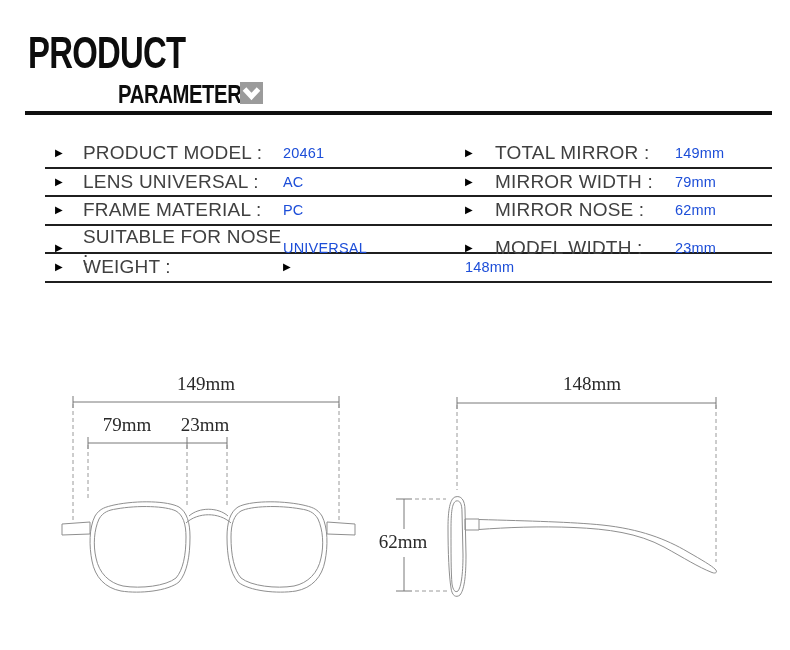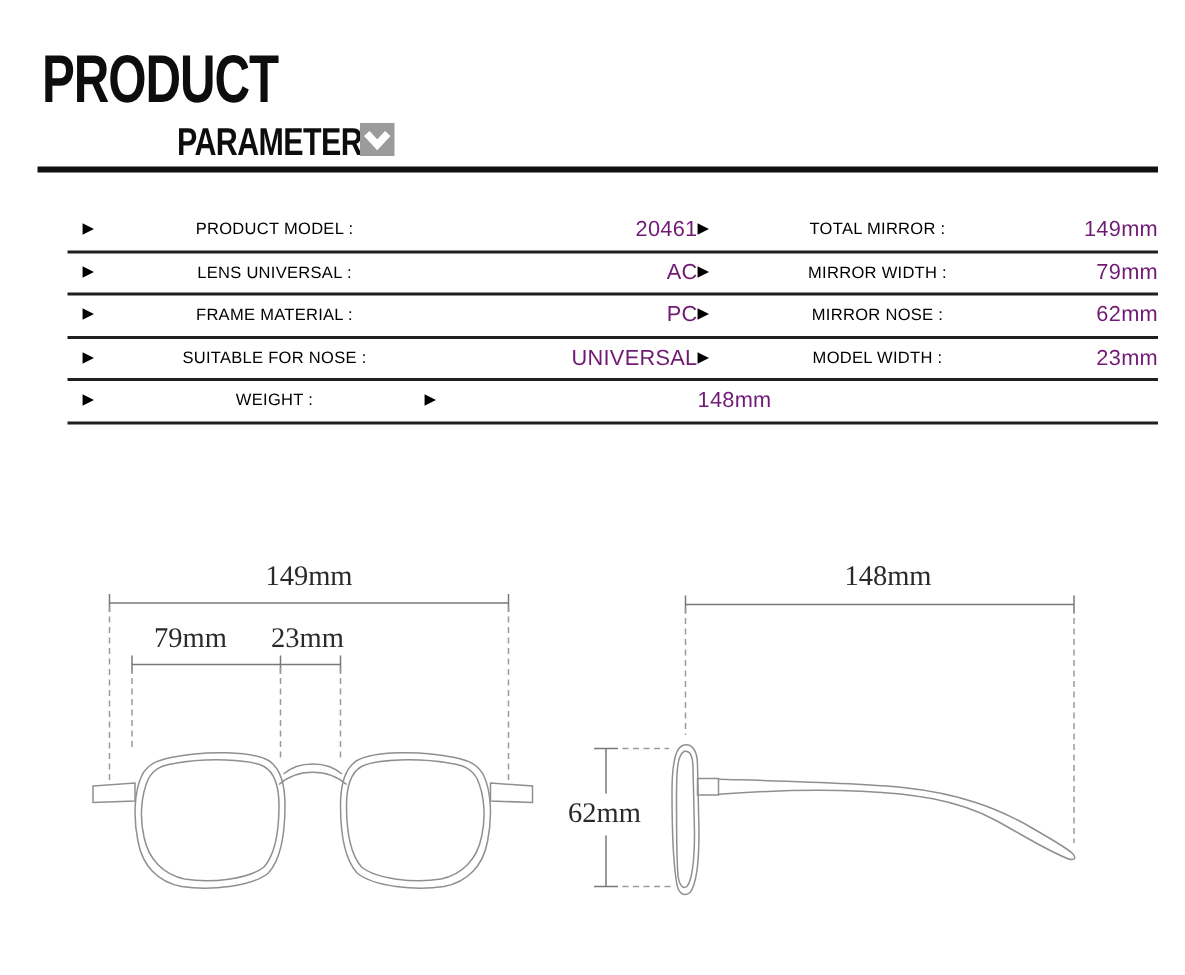--- a/index.html
+++ b/index.html
@@ -16,22 +16,22 @@
   .chevron-box{position:absolute;left:240px;top:82px;width:23px;height:22px;background:#9b9b9b;
              display:flex;align-items:center;justify-content:center;}
   .header-rule{position:absolute;left:25px;top:111px;width:747px;height:4px;background:#101010;}
 
   
   .spec-table{position:absolute;left:45px;top:140px;width:727px;}
   .spec-row{display:grid;grid-template-columns:28px 200px 182px 30px 180px auto;
             align-items:center;height:28.5px;border-bottom:2px solid #1f1f1f;
             padding-left:10px;box-sizing:border-box;}
   .tri{font-size:10px;color:#000;line-height:1;}
-  .lbl{font-size:11px;letter-spacing:.2px;color:#000000;text-align:center;}
-  .val{font-size:14.5px;letter-spacing:.2px;color:#701a75;text-align:right;}
+  .lbl{font-size:19px;letter-spacing:.2px;color:#404040;}
+  .val{font-size:14.5px;letter-spacing:.2px;color:#1d4ed8;}
 
   
   .diagram{position:absolute;left:0;top:355px;}
   .art{stroke:#8f8f8f;fill:none;stroke-width:1;}
   .meas{stroke:#787878;fill:none;stroke-width:1;}
   .dash{stroke:#9a9a9a;fill:none;stroke-width:1;stroke-dasharray:4 3;}
   .mtext{font-family:"Liberation Serif",serif;font-size:19px;fill:#2a2a2a;}
 </style>
 </head>
 <body>

